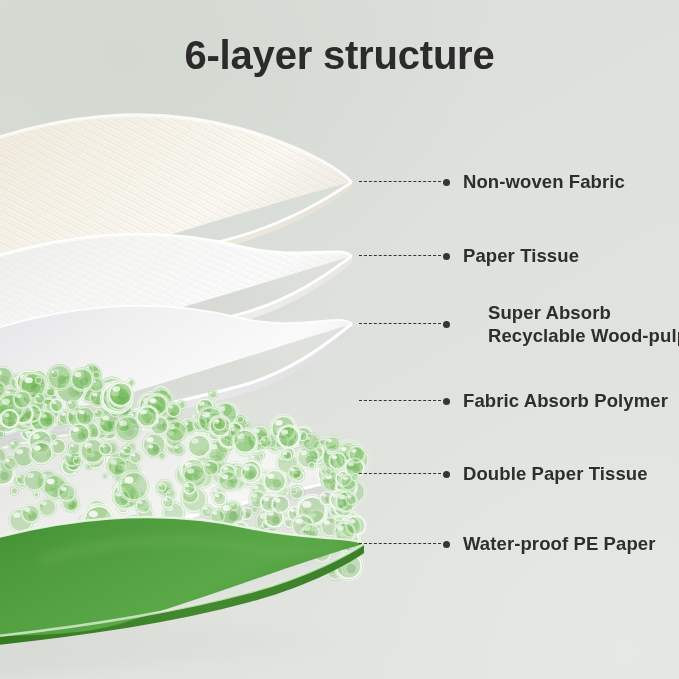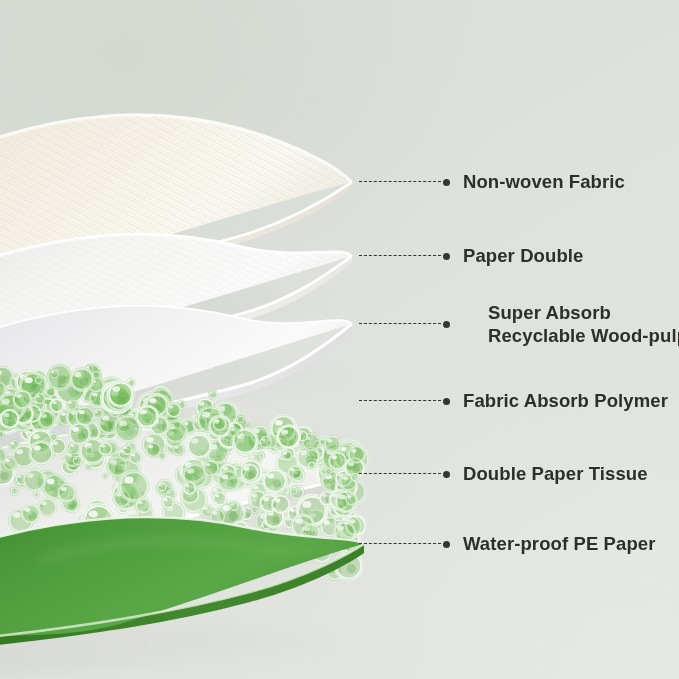--- a/index.html
+++ b/index.html
@@ -102,20 +102,21 @@
   .callout-label.double {
     top: -23px;
     margin-left: 25px;
   }
 </style>
 </head>
 <body>
 
 <div id="scene">
 
+  <div id="title">6-layer structure</div>
 
   <div id="illustration">
     <svg viewBox="0 0 679 679" xmlns="http://www.w3.org/2000/svg">
       <defs>
 
         <linearGradient id="gNonwovenTop" x1="0" y1="0" x2="1" y2="0.55">
           <stop offset="0" stop-color="#efe9d9"></stop>
           <stop offset="0.35" stop-color="#f6f2e7"></stop>
           <stop offset="0.72" stop-color="#fbf9f2"></stop>
           <stop offset="1" stop-color="#eeeae2"></stop>
@@ -2929,21 +2930,21 @@
 
   <div id="callouts">
       <div class="callout" style="top: 182px;">
         <div class="leader"></div>
         <div class="dot"></div>
         <div class="callout-label single">Non-woven Fabric</div>
       </div>
       <div class="callout" style="top: 256px;">
         <div class="leader"></div>
         <div class="dot"></div>
-        <div class="callout-label single">Paper Double</div>
+        <div class="callout-label single">Paper Tissue</div>
       </div>
       <div class="callout" style="top: 324px;">
         <div class="leader"></div>
         <div class="dot"></div>
         <div class="callout-label double">Super Absorb
 Recyclable Wood-pulp</div>
       </div>
       <div class="callout" style="top: 401px;">
         <div class="leader"></div>
         <div class="dot"></div>

